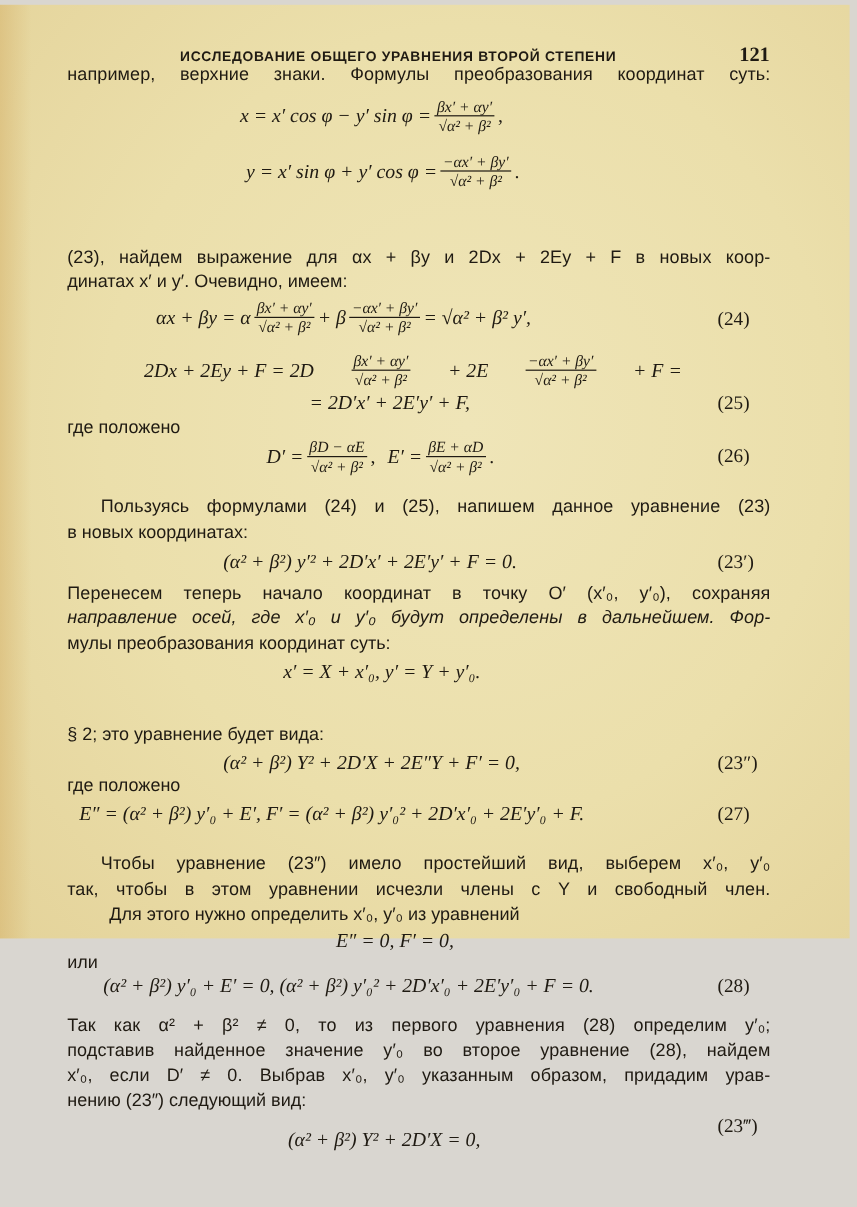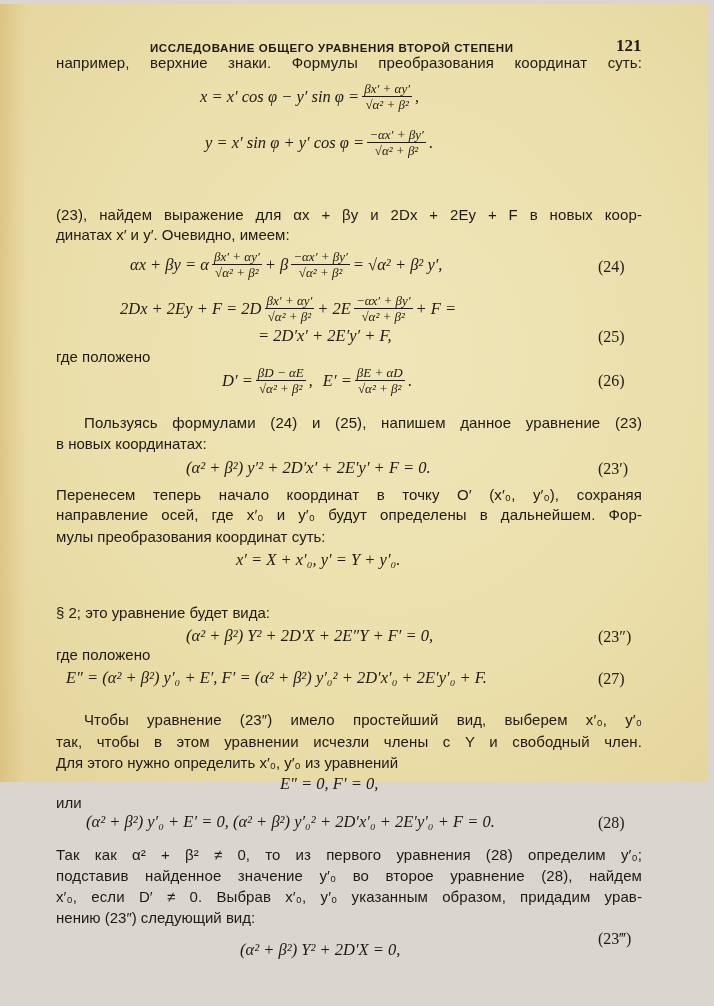--- a/index.html
+++ b/index.html
@@ -69,21 +69,21 @@
     </span>
     <span>+ β</span>
     <span class="frac">
       <span class="num">−αx′ + βy′</span>
       <span class="den">√α² + β²</span>
     </span>
     <span>= √α² + β² y′,</span>
   </div>
   <div class="eqnum" style="top:254px;">(24)</div>
 
-  <div class="eq" style="top:288px; left:120px;">
+  <div class="eq" style="top:288px; left:120px;gap:28px;">
     <span>2Dx + 2Ey + F = 2D</span>
     <span class="frac">
       <span class="num">βx′ + αy′</span>
       <span class="den">√α² + β²</span>
     </span>
     <span>+ 2E</span>
     <span class="frac">
       <span class="num">−αx′ + βy′</span>
       <span class="den">√α² + β²</span>
     </span>
@@ -111,38 +111,38 @@
   </div>
   <div class="eqnum" style="top:368px;">(26)</div>
 
   <div class="line just indent" style="top:408px;">Пользуясь формулами (24) и (25), напишем данное уравнение (23)</div>
   <div class="line" style="top:429px; font-family:'Liberation Sans', sans-serif; font-size:15px;">в новых координатах:</div>
 
   <div class="eq" style="top:454px; left:186px;">(α² + β²) y′² + 2D′x′ + 2E′y′ + F = 0.</div>
   <div class="eqnum" style="top:456px;">(23′)</div>
 
   <div class="line just" style="top:480px;">Перенесем теперь начало координат в точку O′ (x′₀, y′₀), сохраняя</div>
-  <div class="line just" style="top:500px;">направление осей, где x′₀ и y′₀ будут определены в дальнейшем. Фор-</div>
+  <div class="line just" style="top:500px;font-style:italic;">направление осей, где x′₀ и y′₀ будут определены в дальнейшем. Фор-</div>
   <div class="line" style="top:522px; font-family:'Liberation Sans', sans-serif; font-size:15px;">мулы преобразования координат суть:</div>
 
   <div class="eq" style="top:546px; left:236px;">x′ = X + x′₀,   y′ = Y + y′₀.</div>
 
   <div class="line" style="top:598px; font-family:'Liberation Sans', sans-serif; font-size:15px;">§ 2; это уравнение будет вида:</div>
 
   <div class="eq" style="top:622px; left:186px;">(α² + β²) Y² + 2D′X + 2E″Y + F′ = 0,</div>
   <div class="eqnum" style="top:624px;">(23″)</div>
 
   <div class="plain" style="top:642px;">где положено</div>
 
   <div class="eq" style="top:664px; left:66px;">E″ = (α² + β²) y′₀ + E′,  F′ = (α² + β²) y′₀² + 2D′x′₀ + 2E′y′₀ + F.</div>
   <div class="eqnum" style="top:666px;">(27)</div>
 
   <div class="line just indent" style="top:705px;">Чтобы уравнение (23″) имело простейший вид, выберем x′₀, y′₀</div>
   <div class="line just" style="top:727px;">так, чтобы в этом уравнении исчезли члены с Y и свободный член.</div>
-  <div class="line" style="top:748px; font-family:'Liberation Sans', sans-serif; font-size:15px;">Для этого нужно определить x′₀, y′₀ из уравнений</div>
+  <div class="line" style="top:748px; font-family:'Liberation Sans', sans-serif; font-size:15px;margin-left:35px;">Для этого нужно определить x′₀, y′₀ из уравнений</div>
 
   <div class="eq" style="top:770px; left:280px;">E″ = 0,   F′ = 0,</div>
 
   <div class="plain" style="top:790px;">или</div>
 
   <div class="eq" style="top:808px; left:86px;">(α² + β²) y′₀ + E′ = 0,  (α² + β²) y′₀² + 2D′x′₀ + 2E′y′₀ + F = 0.</div>
   <div class="eqnum" style="top:810px;">(28)</div>
 
   <div class="line just" style="top:840px;">Так как α² + β² ≠ 0, то из первого уравнения (28) определим y′₀;</div>
   <div class="line just" style="top:861px;">подставив найденное значение y′₀ во второе уравнение (28), найдем</div>

